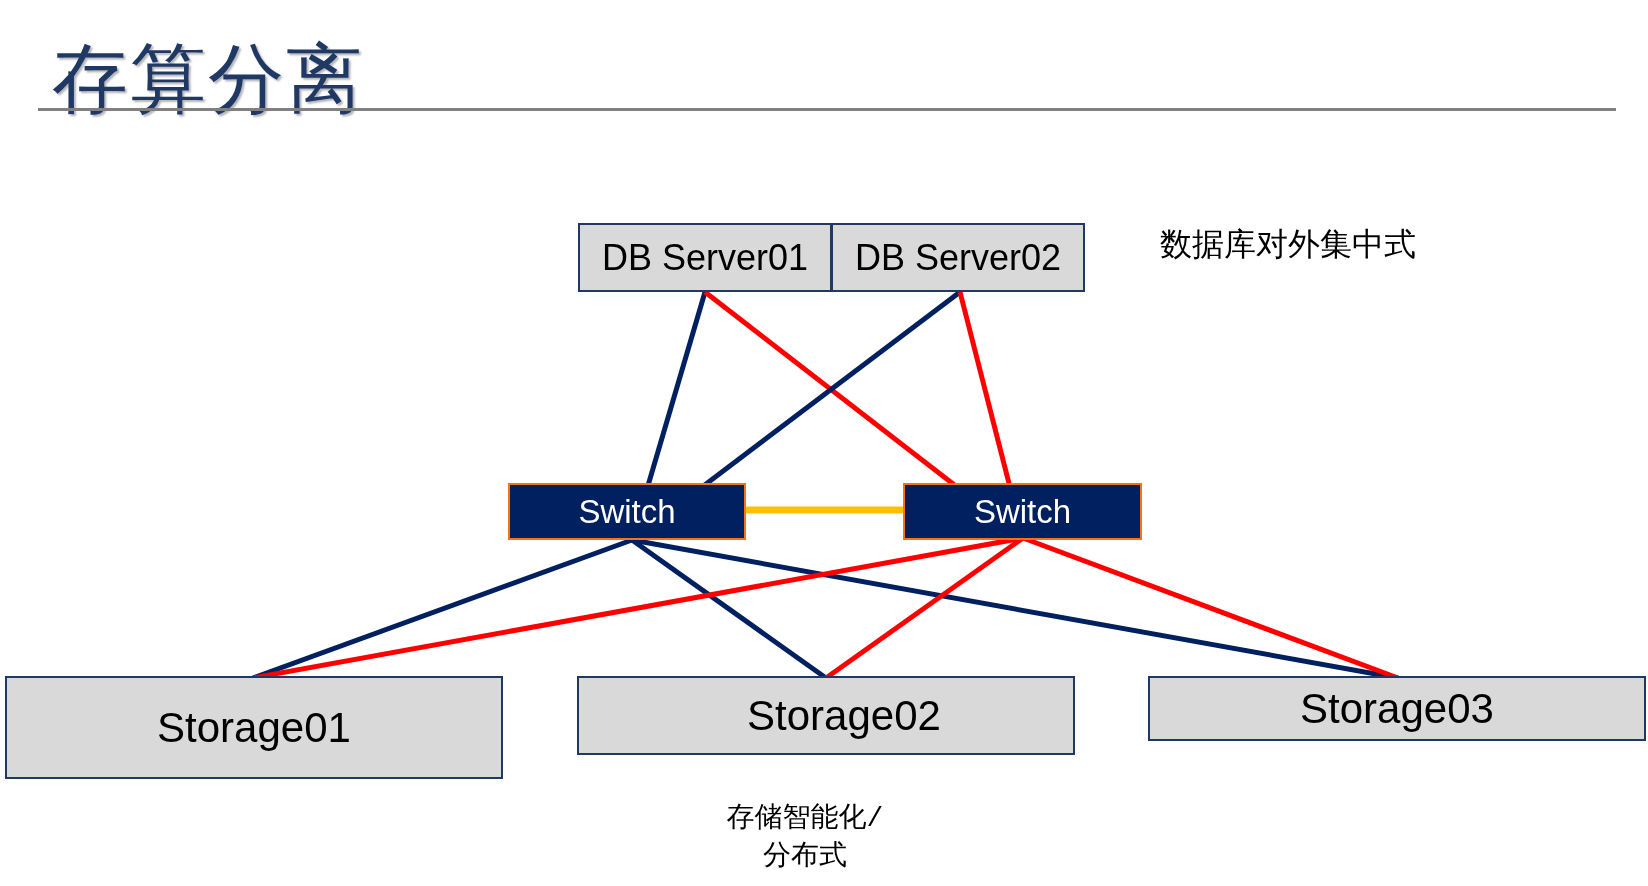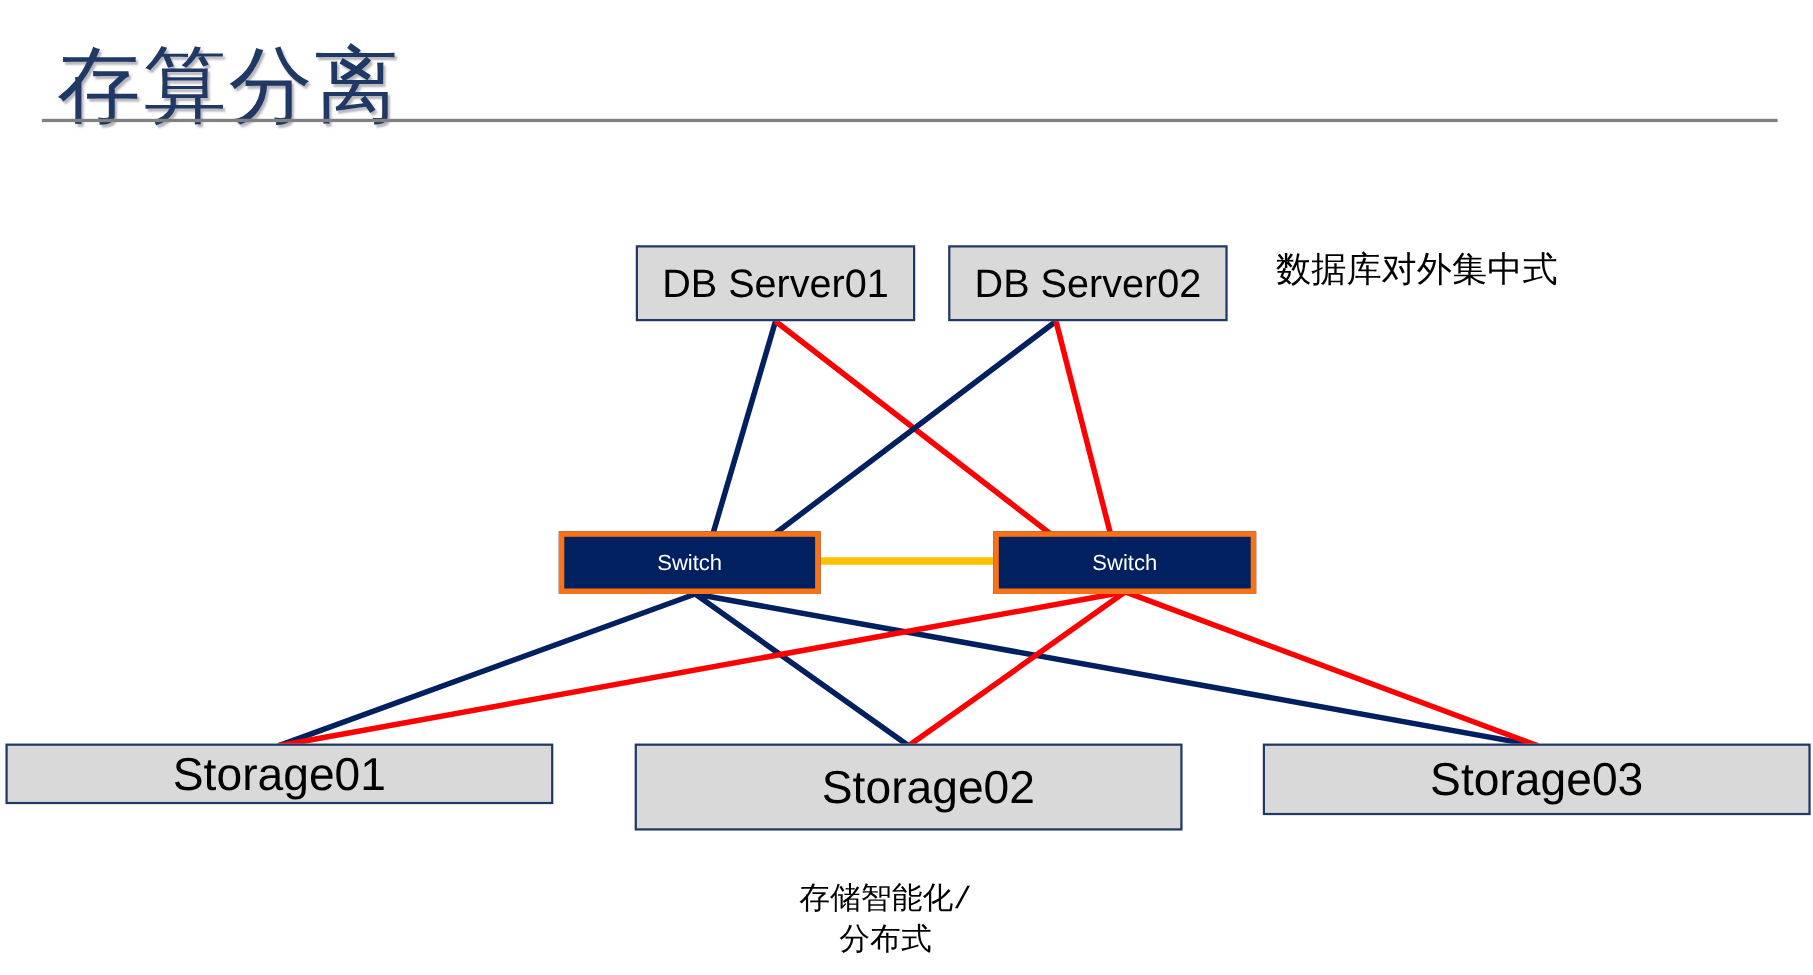--- a/index.html
+++ b/index.html
@@ -60,23 +60,23 @@
   }
   .node-db {
     background: #D9D9D9;
     border: 2px solid #1F3864;
     color: #000000;
     font-size: 36px;
     line-height: 40px;
   }
   .node-switch {
     background: #002060;
-    border: 5px solid #f97316;
+    border: 2px solid #f97316;
     color: #FFFFFF;
-    font-size: 20px;
+    font-size: 33px;
     line-height: 34px;
   }
   .node-storage {
     background: #D9D9D9;
     border: 2px solid #1F3864;
     color: #000000;
     font-size: 42px;
     line-height: 48px;
   }
 
@@ -122,32 +122,32 @@
       <line x1="632" y1="540" x2="826" y2="678" stroke="#002060" stroke-width="5" stroke-linecap="butt"></line>
       <line x1="632" y1="540" x2="1398" y2="678" stroke="#002060" stroke-width="5" stroke-linecap="butt"></line>
       <line x1="1023" y1="538" x2="253" y2="678" stroke="#FF0000" stroke-width="5" stroke-linecap="butt"></line>
       <line x1="1023" y1="538" x2="826" y2="678" stroke="#FF0000" stroke-width="5" stroke-linecap="butt"></line>
       <line x1="1023" y1="538" x2="1398" y2="678" stroke="#FF0000" stroke-width="5" stroke-linecap="butt"></line>
     </svg>
 
   <div class="node node-db" style="left: 578px; top: 223px; width: 254px; height: 69px;">
     <span>DB Server01</span>
   </div>
-  <div class="node node-db" style="left: 862px; top: 223px; width: 254px; height: 69px;">
+  <div class="node node-db" style="left: 831px; top: 223px; width: 254px; height: 69px;">
     <span>DB Server02</span>
   </div>
 
   <div class="node node-switch" style="left: 508px; top: 483px; width: 238px; height: 57px;">
     <span>Switch</span>
   </div>
   <div class="node node-switch" style="left: 903px; top: 483px; width: 239px; height: 57px;">
     <span>Switch</span>
   </div>
 
-  <div class="node node-storage" style="left: 5px; top: 676px; width: 498px; height: 55px;">
+  <div class="node node-storage" style="left: 5px; top: 676px; width: 498px; height: 103px;">
     <span>Storage01</span>
   </div>
   <div class="node node-storage" style="left: 577px; top: 676px; width: 498px; height: 79px; padding-left: 36px;">
     <span>Storage02</span>
   </div>
   <div class="node node-storage" style="left: 1148px; top: 676px; width: 498px; height: 65px;">
     <span>Storage03</span>
   </div>
 
   <div class="annotation" id="annotation-right">数据库对外集中式</div>

